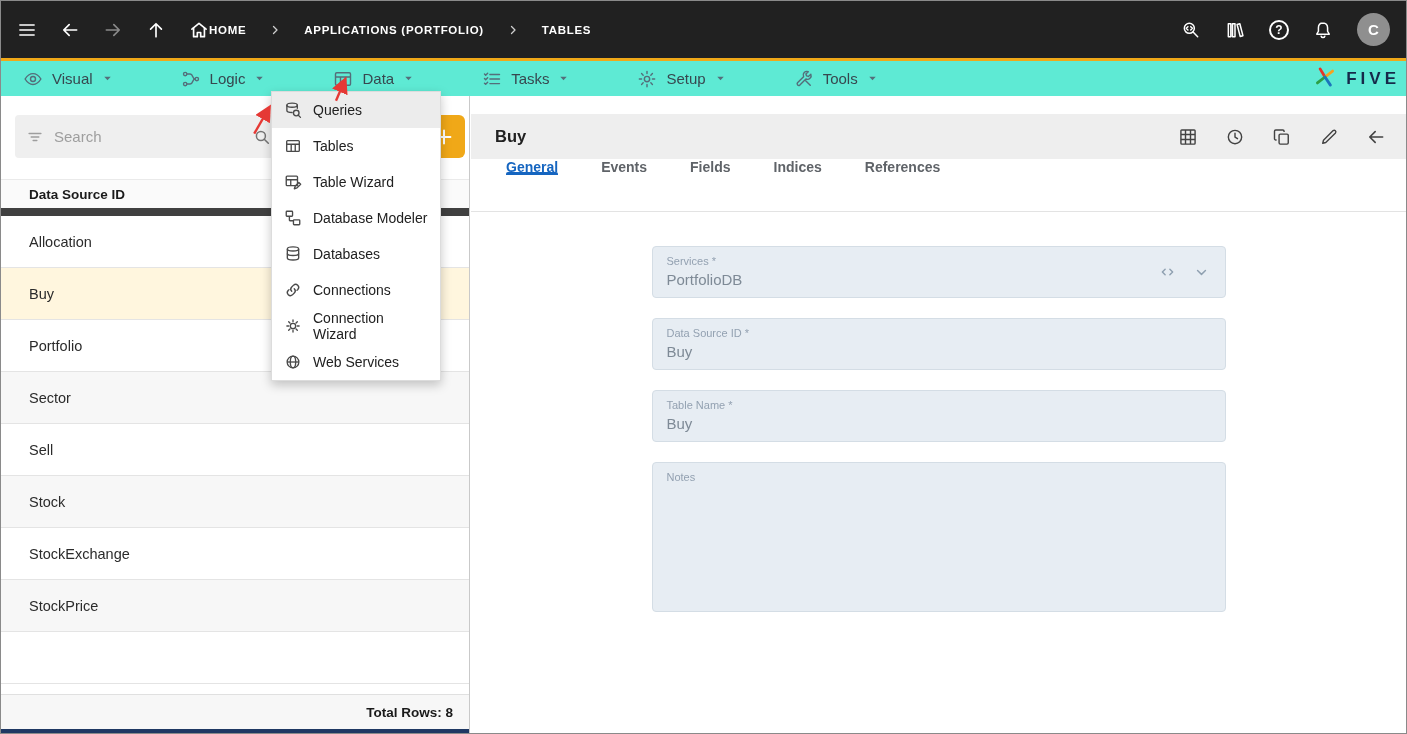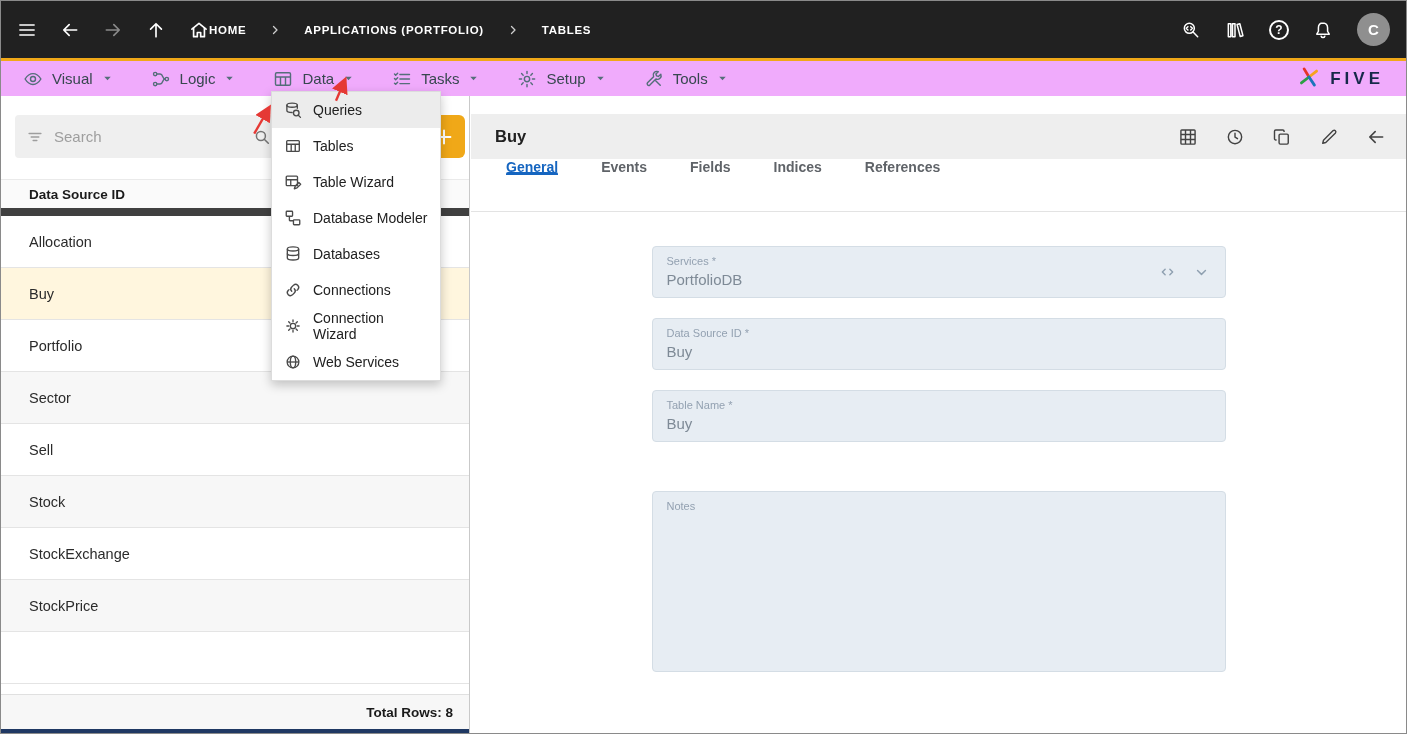--- a/index.html
+++ b/index.html
@@ -15,27 +15,27 @@
   .tb-icon svg { width:20px; height:20px; }
   .crumb { display:flex; align-items:center; font-size:11.5px; font-weight:700; letter-spacing:.7px; color:#fff; cursor:pointer; white-space:nowrap; }
   .crumb-sep { color:#cfcfcf; display:flex; align-items:center; }
   .crumb-sep svg { width:12px; height:12px; }
   .tb-right { margin-left:auto; display:flex; align-items:center; gap:24px; }
   .help-circle { width:20px; height:20px; border:2px solid #fff; border-radius:50%; display:flex; align-items:center; justify-content:center; font-size:12px; font-weight:700; cursor:pointer; }
   .avatar { width:33px; height:33px; border-radius:50%; background:#8f8f8f; color:#fff; display:flex; align-items:center; justify-content:center; font-size:15px; font-weight:700; cursor:pointer; }
   .accent { position:absolute; top:57px; left:0; right:0; height:3px; background:#F0A818; }
 
   
-  .menubar { position:absolute; top:60px; left:0; right:0; height:35px; background:#f0abfc; display:flex; align-items:center; padding-left:22px; gap:38px; }
+  .menubar { position:absolute; top:60px; left:0; right:0; height:35px; background:#5eead4; display:flex; align-items:center; padding-left:22px; gap:68px; }
   .menu-item { display:flex; align-items:center; gap:9px; font-size:15px; color:#37474F; cursor:pointer; }
   .menu-item .mi-icon { width:20px; height:20px; color:#546E7A; display:flex; }
   .menu-item .mi-icon svg { width:20px; height:20px; }
   .menu-item .caret { color:#546E7A; display:flex; }
   .menu-item .caret svg { width:11px; height:11px; }
-  .logo { margin-left:auto; display:flex; align-items:center; gap:8px; padding-right:22px; cursor:default; }
+  .logo { margin-left:auto; display:flex; align-items:center; gap:8px; padding-right:6px; cursor:default; }
   .logo-mark svg { width:26px; height:26px; }
   .logo-text { font-size:17px; font-weight:600; letter-spacing:4px; color:#16294A; }
 
   
   .left-panel { position:absolute; top:95px; left:0; width:469px; bottom:0; background:#fff; border-right:1px solid #c9c9c9; }
   .search-row { margin:19px 4px 0 14px; height:43px; display:flex; align-items:stretch; }
   .search-box { width:267px; background:#EFEFEF; border-radius:4px; display:flex; align-items:center; gap:10px; padding:0 11px; }
   .search-box .sic { display:flex; color:#9E9E9E; }
   .search-box .sic svg { width:18px; height:18px; }
   .search-box .sic.mag { color:#757575; }
@@ -60,21 +60,21 @@
   .tab { display:flex; align-items:center; font-size:14px; font-weight:700; color:#5F6368; position:relative; cursor:pointer; }
   .tab.active { color:#1565C0; }
   .tab.active::after { content:""; position:absolute; left:0; right:0; bottom:0; height:3px; background:#1565C0; border-radius:2px 2px 0 0; }
   .form { padding-top:34px; display:flex; flex-direction:column; align-items:center; gap:20px; }
   .field { width:574px; background:#E7EDF3; border:1px solid #D4DDE5; border-radius:4px; padding:8px 14px; position:relative; min-height:46px; cursor:text; }
   .field-label { font-size:11px; color:#93A1B1; }
   .field-value { font-size:15px; color:#7E8A96; margin-top:4px; min-height:18px; }
   .field-icons { position:absolute; right:14px; top:50%; transform:translateY(-50%); display:flex; align-items:center; gap:15px; color:#8FA0B0; }
   .field-icons .fic { display:flex; cursor:pointer; }
   .field-icons .fic svg { width:19px; height:19px; }
-  .field.notes { height:181px;margin-top:29px; }
+  .field.notes { height:150px; }
 
   
   .dropdown { position:absolute; left:270px; top:90px; width:170px; background:#fff; border:1px solid #dcdcdc; box-shadow:0 4px 10px rgba(0,0,0,.22); z-index:40; }
   .dd-item { height:36px; display:flex; align-items:center; gap:11px; padding:0 12px; font-size:14px; color:#212121; cursor:pointer; background:#fff; }
   .dd-item.hl { background:#ECECEC; }
   .dd-item .ddi { display:flex; color:#4a4a4a; }
   .dd-item .ddi svg { width:18px; height:18px; }
 
   
   .annotations { position:absolute; inset:0; width:100%; height:100%; z-index:60; pointer-events:none; }

